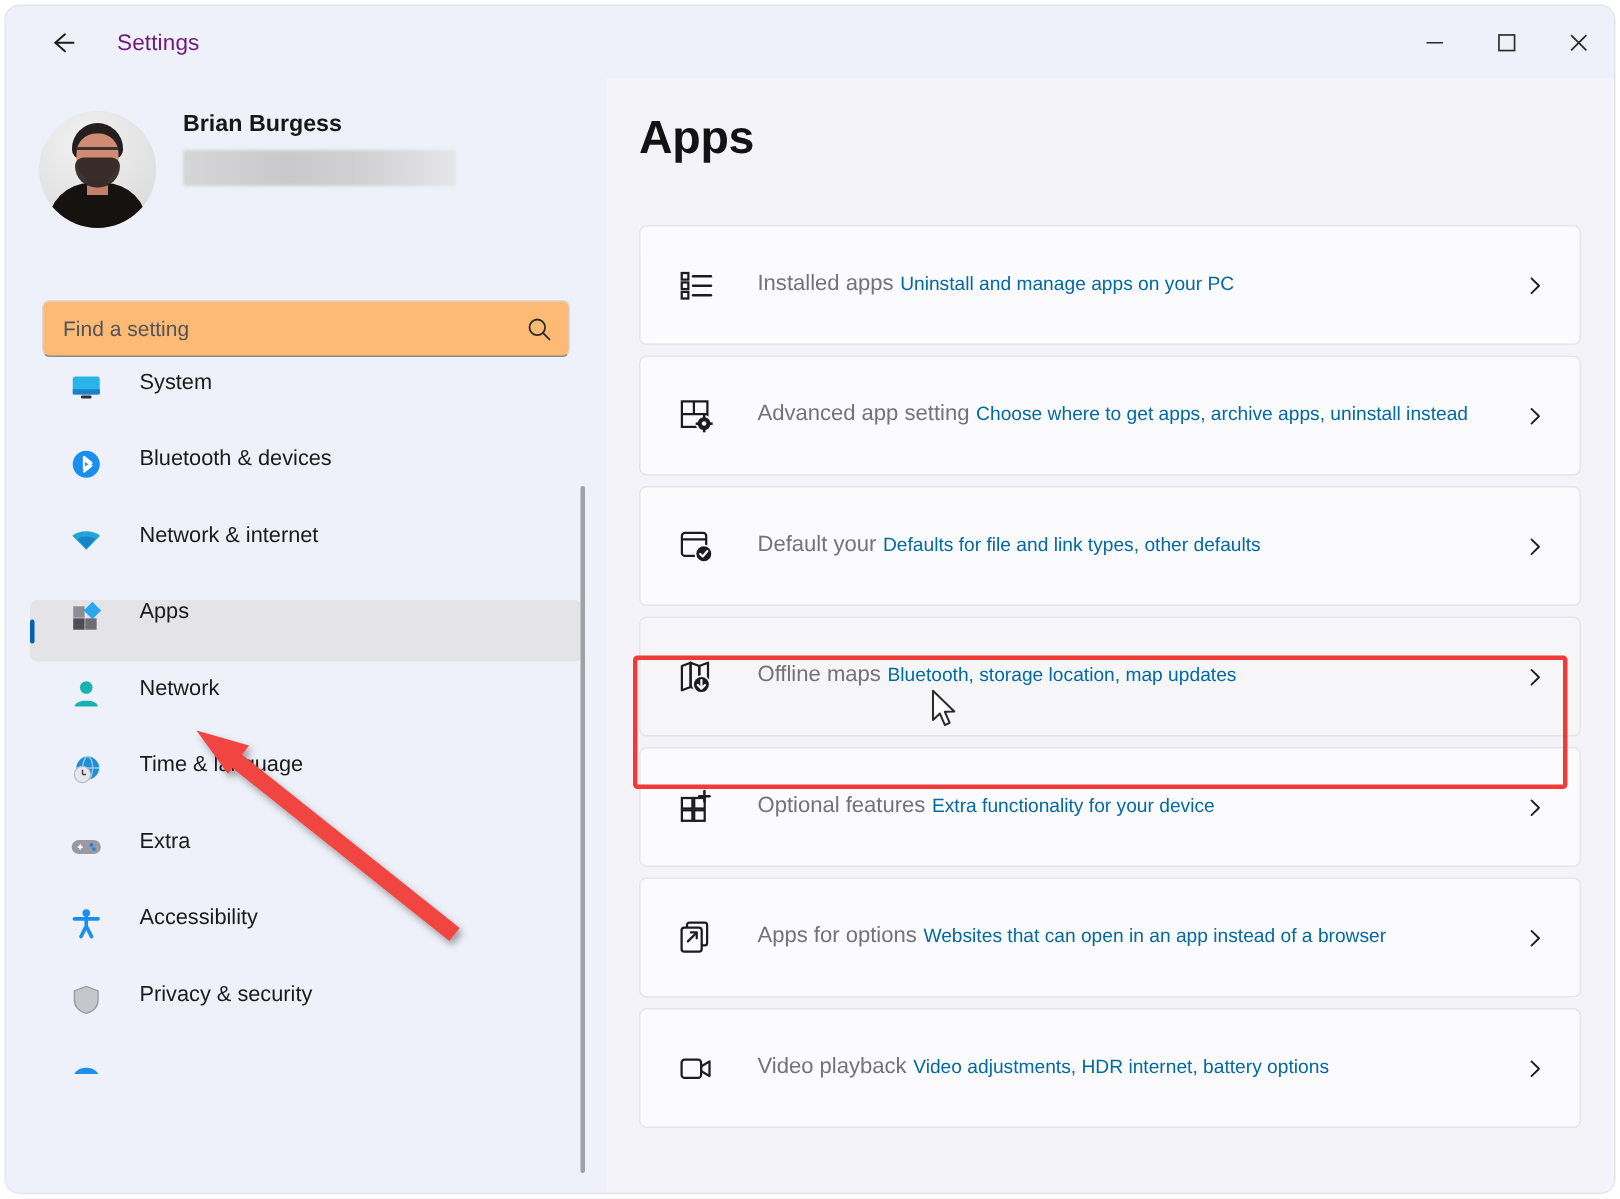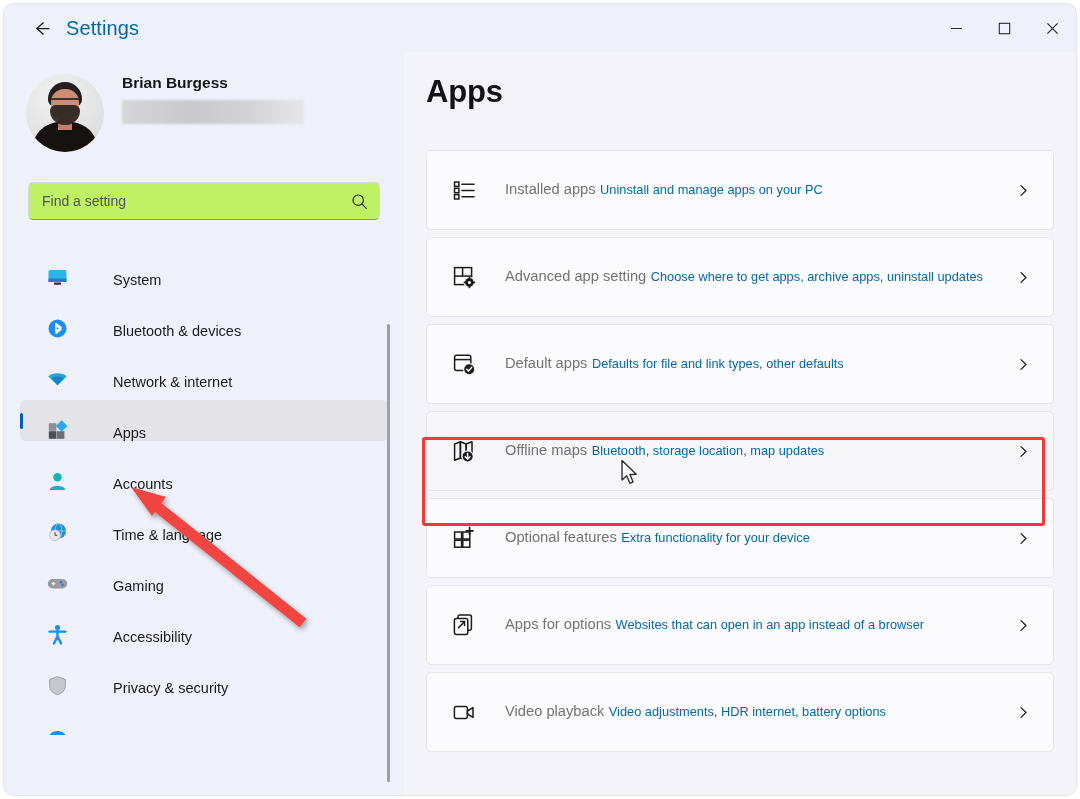--- a/index.html
+++ b/index.html
@@ -32,23 +32,23 @@
     align-items: center;
   }
   #back-button {
     width: 34px; height: 34px;
     margin-left: 20px;
     display: flex; align-items: center; justify-content: center;
     border-radius: 5px;
     cursor: pointer;
   }
   #titlebar-title {
-    margin-left: 8px;
-    font-size: 20px;
-    color: #0369a1;
+    margin-left: 20px;
+    font-size: 15px;
+    color: #701a75;
     letter-spacing: 0.1px;
   }
   #window-controls {
     position: absolute;
     right: 0; top: 0;
     height: 48px;
     display: flex;
   }
   .win-ctl {
     width: 48px; height: 48px;
@@ -125,26 +125,27 @@
     width: 182px; height: 24px;
     border-radius: 2px;
     background: linear-gradient(90deg,#d6d6d8 0%,#c9c9cc 38%,#d2d2d5 68%,#e6e6ea 100%);
     filter: blur(1.2px);
   }
 
   #search-wrap { padding: 12px 24px 0 24px; }
   #search-box {
     position: relative;
     height: 38px;
-    background: #bef264;
+    background: #fdba74;
     border: 1px solid #d8d8dd;
     border-bottom: 1px solid #8a8a8f;
     border-radius: 5px;
     display: flex;
     align-items: center;
+    margin-top: 18px;
   }
   #search-input {
     border: none; outline: none; background: transparent;
     font-family: "Liberation Sans", sans-serif;
     font-size: 14px;
     color: #4a4a4f;
     padding: 0 38px 0 13px;
     width: 100%; height: 100%;
   }
   #search-input::placeholder { color: #53535a; }
@@ -160,26 +161,25 @@
   #nav-list {
     position: absolute;
     top: 195px; left: 0; right: 0; bottom: 0;
     overflow: hidden;
     padding: 0 16px 0 16px;
   }
   .nav-item {
     position: relative;
     height: 41px;
     display: flex;
-    align-items: flex-end;
+    align-items: flex-start;
     border-radius: 5px;
     padding-left: 26px;
     margin-bottom: 10px;
     cursor: pointer;
-    gap: 20px;
   }
   .nav-item.selected { background: #e4e4e8; }
   .nav-item.selected::before {
     content: "";
     position: absolute;
     left: 0; top: 50%;
     transform: translateY(-50%);
     width: 3px; height: 16px;
     border-radius: 2px;
     background: #005fb8;
@@ -395,21 +395,21 @@
         <span class="nav-label">Apps</span>
       </div>
 
       <div class="nav-item">
         <span class="nav-icon">
           <svg width="21" height="21" viewBox="0 0 21 21">
             <circle cx="10.5" cy="6.3" r="4.2" fill="#17b3b3"></circle>
             <path d="M2.8 19 C2.8 13.8 18.2 13.8 18.2 19 Z" fill="#17b3b3"></path>
           </svg>
         </span>
-        <span class="nav-label">Accounts</span>
+        <span class="nav-label">Network</span>
       </div>
 
       <div class="nav-item">
         <span class="nav-icon">
           <svg width="21" height="21" viewBox="0 0 21 21">
             <circle cx="11.5" cy="9" r="7.6" fill="#1f8ed4"></circle>
             <ellipse cx="11.5" cy="9" rx="3.3" ry="7.6" fill="none" stroke="#8fd0f2" stroke-width="0.9"></ellipse>
             <line x1="4" y1="9" x2="19" y2="9" stroke="#8fd0f2" stroke-width="0.9"></line>
             <circle cx="8" cy="13.3" r="5.4" fill="#e7e7ec" stroke="#b9b9c2" stroke-width="0.8"></circle>
             <line x1="8" y1="13.3" x2="8" y2="10.2" stroke="#41414a" stroke-width="1"></line>
@@ -422,21 +422,21 @@
       <div class="nav-item">
         <span class="nav-icon">
           <svg width="21" height="21" viewBox="0 0 21 21">
             <rect x="0.8" y="6" width="19.4" height="9.4" rx="4.7" fill="#9a9aa2"></rect>
             <line x1="5.3" y1="10.7" x2="7.7" y2="10.7" stroke="#ffffff" stroke-width="1.2" stroke-linecap="round"></line>
             <line x1="6.5" y1="9.5" x2="6.5" y2="11.9" stroke="#ffffff" stroke-width="1.2" stroke-linecap="round"></line>
             <circle cx="14" cy="9.3" r="1.25" fill="#2a7fd4"></circle>
             <circle cx="15.6" cy="12" r="1.25" fill="#2a7fd4"></circle>
           </svg>
         </span>
-        <span class="nav-label">Gaming</span>
+        <span class="nav-label">Extra</span>
       </div>
 
       <div class="nav-item">
         <span class="nav-icon">
           <svg width="21" height="21" viewBox="0 0 21 21">
             <circle cx="10.5" cy="3.6" r="2.5" fill="#1a8ff0"></circle>
             <path d="M2.6 7.6 H18.4" stroke="#1a8ff0" stroke-width="2.4" stroke-linecap="round"></path>
             <path d="M10.5 6.6 V12.4 M10.5 12.4 L7 19.4 M10.5 12.4 L14 19.4" stroke="#1a8ff0" stroke-width="2.4" stroke-linecap="round" fill="none"></path>
           </svg>
         </span>
@@ -505,41 +505,41 @@
             <g fill="#1c1c1c">
               <rect x="16.6" y="11.6" width="1.7" height="2.4"></rect>
               <rect x="16.6" y="20.8" width="1.7" height="2.4"></rect>
               <rect x="11.8" y="16.6" width="2.4" height="1.7"></rect>
               <rect x="20.7" y="16.6" width="2.4" height="1.7"></rect>
             </g>
           </svg>
         </span>
         <span class="card-text">
           <span class="card-title">Advanced app setting</span>
-          <span class="card-sub">Choose where to get apps, archive apps, uninstall updates</span>
+          <span class="card-sub">Choose where to get apps, archive apps, uninstall instead</span>
         </span>
         <span class="card-chevron">
           <svg width="13" height="13" viewBox="0 0 13 13">
               <path d="M4 1.6 L9 6.5 L4 11.4" fill="none" stroke="#1c1c1c" stroke-width="1.25" stroke-linecap="round" stroke-linejoin="round"></path>
             </svg>
         </span>
       </div>
 
       <div class="card">
         <span class="card-icon">
           <svg width="25" height="25" viewBox="0 0 25 25">
             <rect x="2.6" y="3.2" width="16.2" height="15.4" rx="2" fill="none" stroke="#1c1c1c" stroke-width="1.5"></rect>
             <line x1="2.6" y1="7.6" x2="18.8" y2="7.6" stroke="#1c1c1c" stroke-width="1.5"></line>
             <circle cx="17.2" cy="17.2" r="6.2" fill="#fbfbfd"></circle>
             <circle cx="17.2" cy="17.2" r="5" fill="#1c1c1c"></circle>
             <path d="M14.8 17.3 L16.5 19 L19.6 15.4" fill="none" stroke="#fbfbfd" stroke-width="1.5" stroke-linecap="round" stroke-linejoin="round"></path>
           </svg>
         </span>
         <span class="card-text">
-          <span class="card-title">Default apps</span>
+          <span class="card-title">Default your</span>
           <span class="card-sub">Defaults for file and link types, other defaults</span>
         </span>
         <span class="card-chevron">
           <svg width="13" height="13" viewBox="0 0 13 13">
               <path d="M4 1.6 L9 6.5 L4 11.4" fill="none" stroke="#1c1c1c" stroke-width="1.25" stroke-linecap="round" stroke-linejoin="round"></path>
             </svg>
         </span>
       </div>
 
       <div class="card highlighted">

